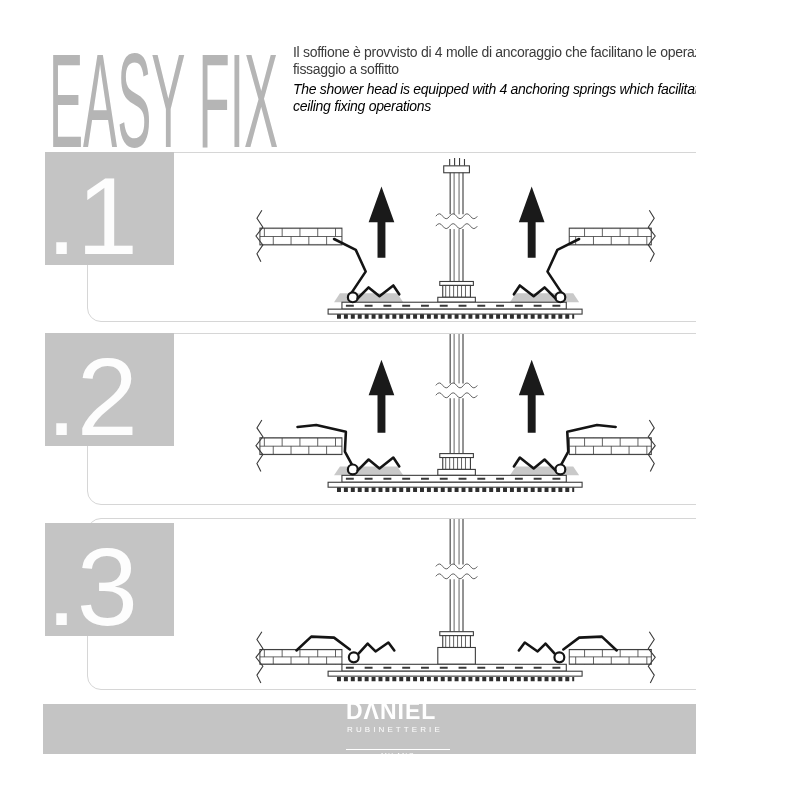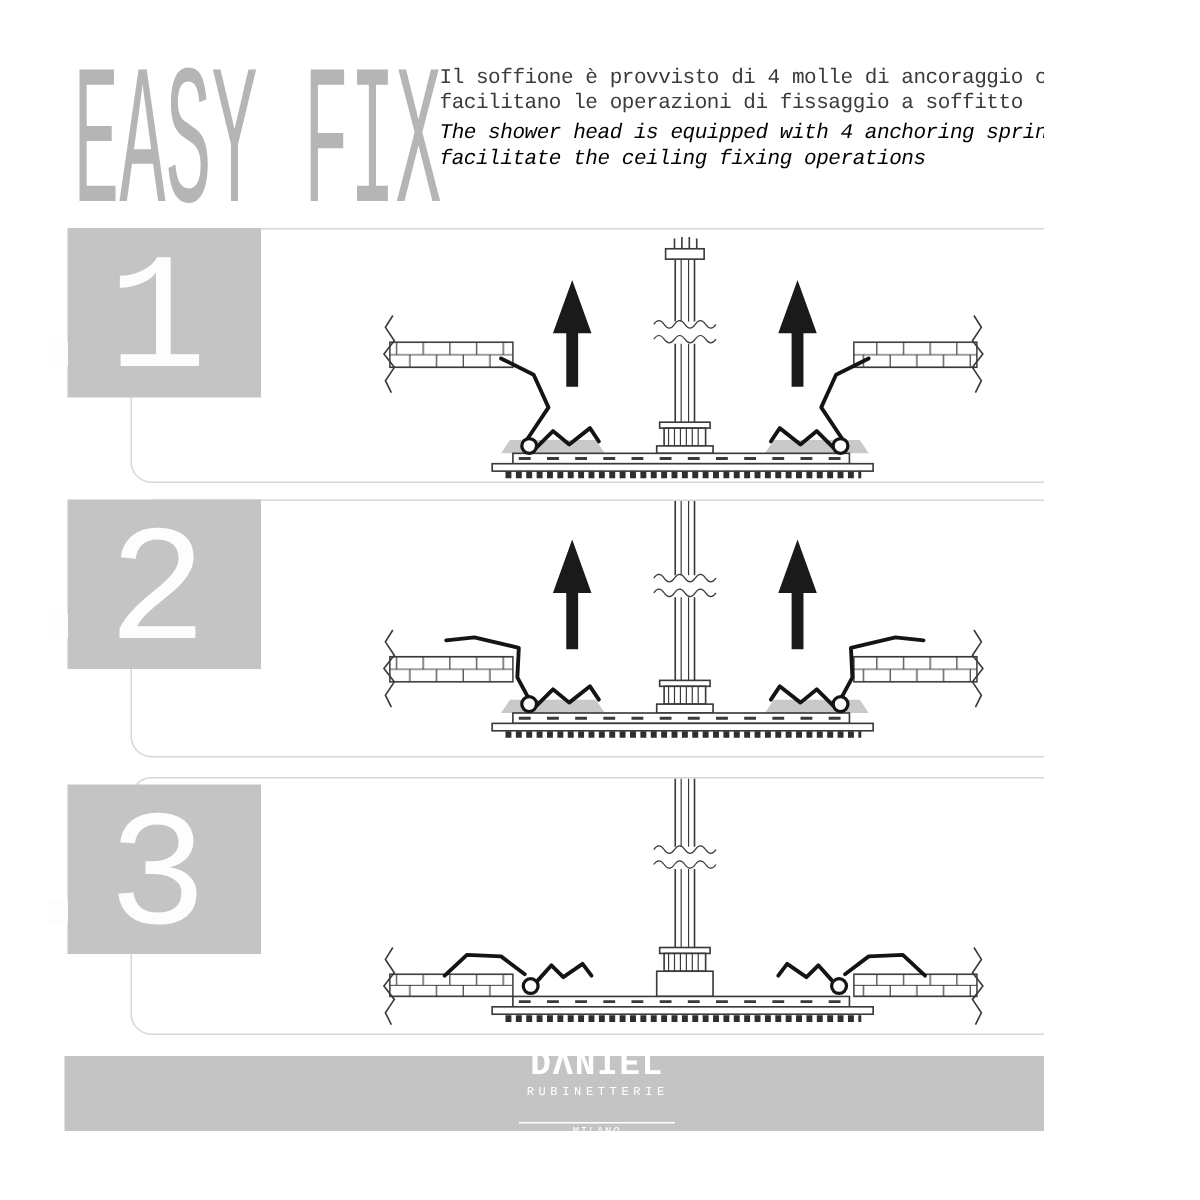--- a/index.html
+++ b/index.html
@@ -1,17 +1,17 @@
 <!DOCTYPE html>
 <html><head>
 <meta charset="utf-8">
 <style>
   html,body{margin:0;padding:0;background:#fff;}
   .page{position:relative;width:696px;height:800px;background:#ffffff;overflow:hidden;
-        font-family:Liberation Mono, monospace;}
+        font-family:Liberation Sans, sans-serif;}
 
   
   .brand-title{position:absolute;left:49px;top:35px;font-size:70px;line-height:1;
         color:#b5b5b5;font-weight:400;white-space:nowrap;
         transform:scale(0.73,1.9);transform-origin:left top;letter-spacing:0;}
   .descriptions{position:absolute;left:293px;top:44px;width:470px;}
   .desc{margin:0 0 3px 0;font-size:14px;line-height:17px;letter-spacing:-0.3px;}
   .desc-it{color:#3b3b3b;}
   .desc-en{color:#000000;font-style:italic;}
   .desc-fr{color:#ababab;margin-bottom:0;}
@@ -24,21 +24,21 @@
   #step3{top:518px;height:172px;}
   .badge{position:absolute;left:-43px;top:-1px;width:129px;height:113px;background:#c4c4c4;}
   #step3 .badge{top:4px;}
   .badge span{position:absolute;right:36px;bottom:8px;font-size:110px;line-height:0.75;
         color:#fdfdfd;font-weight:400;}
   .diagram{position:absolute;left:0;top:0;width:100%;height:100%;}
 
   
   .footer-bar{position:absolute;left:43px;top:704px;width:710px;height:50px;background:#c4c4c4;
         display:flex;align-items:center;justify-content:center;}
-  .logo{width:104px;color:#ffffff;text-align:center;}
+  .logo{width:104px;color:#ffffff;}
   .logo-daniel{font-size:23px;font-weight:bold;letter-spacing:1px;line-height:1;}
   .logo-sub{font-size:8px;letter-spacing:3.1px;text-indent:1px;padding:2px 0 15px 0;
         border-bottom:1px solid #ffffff;white-space:nowrap;}
   .logo-city-row{display:flex;align-items:center;gap:4px;margin-top:2px;}
   .logo-city-row .rule{flex:1;height:1px;background:#ffffff;}
   .logo-city{font-size:7px;letter-spacing:1.2px;}
 
   
   .ln{stroke:#3a3a3a;stroke-width:1.1;fill:none;}
   .lnf{stroke:#3a3a3a;stroke-width:1.1;fill:#ffffff;}

